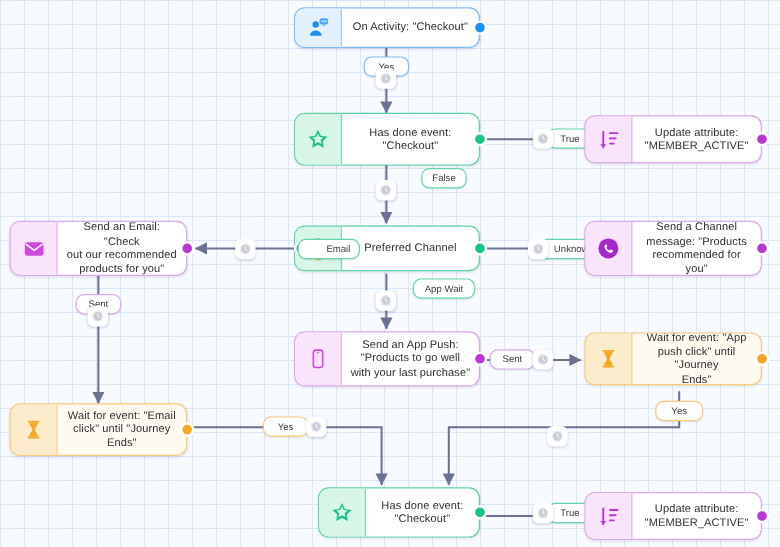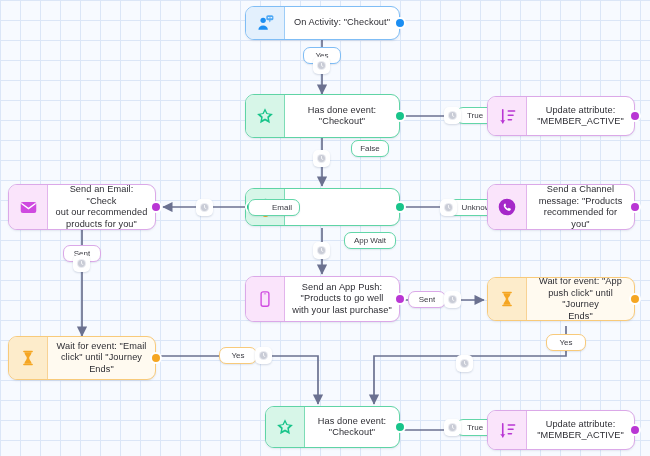--- a/index.html
+++ b/index.html
@@ -190,20 +190,21 @@
   <div class="node n-green" style="left:245px;top:188px;width:155px;height:38px;">
     <div class="ico">
       <svg width="21" height="21" viewBox="0 0 24 24">
         <circle cx="12" cy="12" r="9.3" fill="none" stroke="#18c48a" stroke-width="1.6"></circle>
         <circle cx="12" cy="9.3" r="2.6" fill="#18c48a"></circle>
         <path d="M7.4 16.6c0-2.5 2.1-4 4.6-4s4.6 1.5 4.6 4z" fill="#18c48a"></path>
         <circle cx="12" cy="18.6" r="3.5" fill="#fdeccb" stroke="#f5a623" stroke-width="1.3"></circle>
         <path d="M12.7 16.5l-1.7 2.6h1.2l-.5 2.1 1.8-2.7h-1.2z" fill="#f5a623"></path>
       </svg>
     </div>
+    <div class="lbl">Preferred Channel</div>
   </div>
   <div class="port p-green" style="left:394px;top:201px;"></div>
   <div class="port p-green" style="left:245px;top:201px;"></div>
 
   <div class="pill green" style="left:200px;top:199px;width:52px;padding-left:19px;justify-content:flex-end;">
     <span>Email</span>
   </div>
   <div class="clockbadge" style="left:196px;top:199px;">
     <svg width="11" height="11" viewBox="0 0 24 24">
         <circle cx="12" cy="12" r="10" fill="#e9eaef"></circle>

